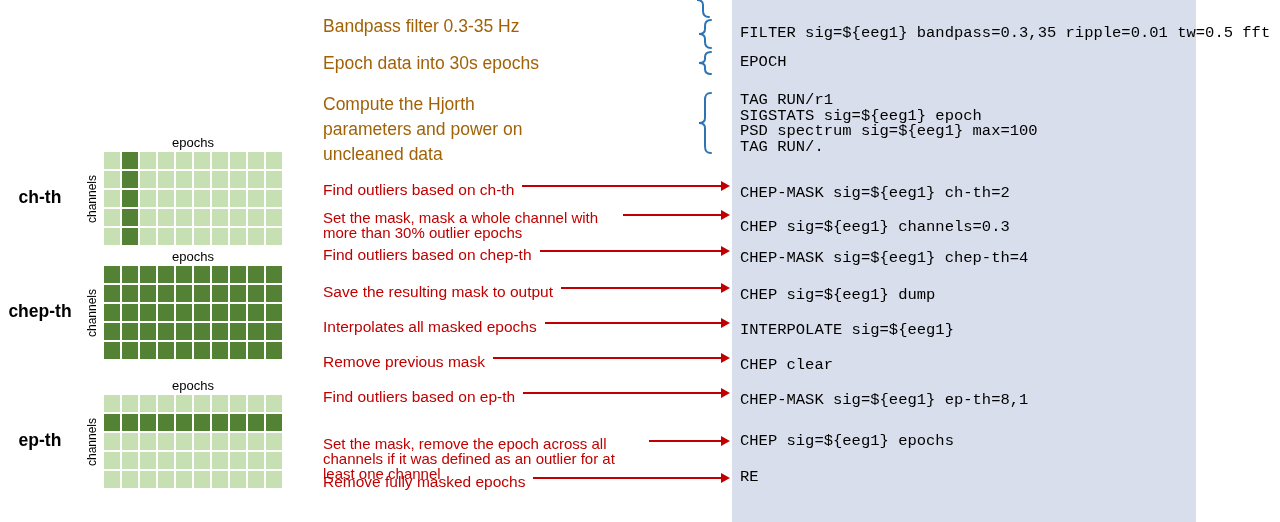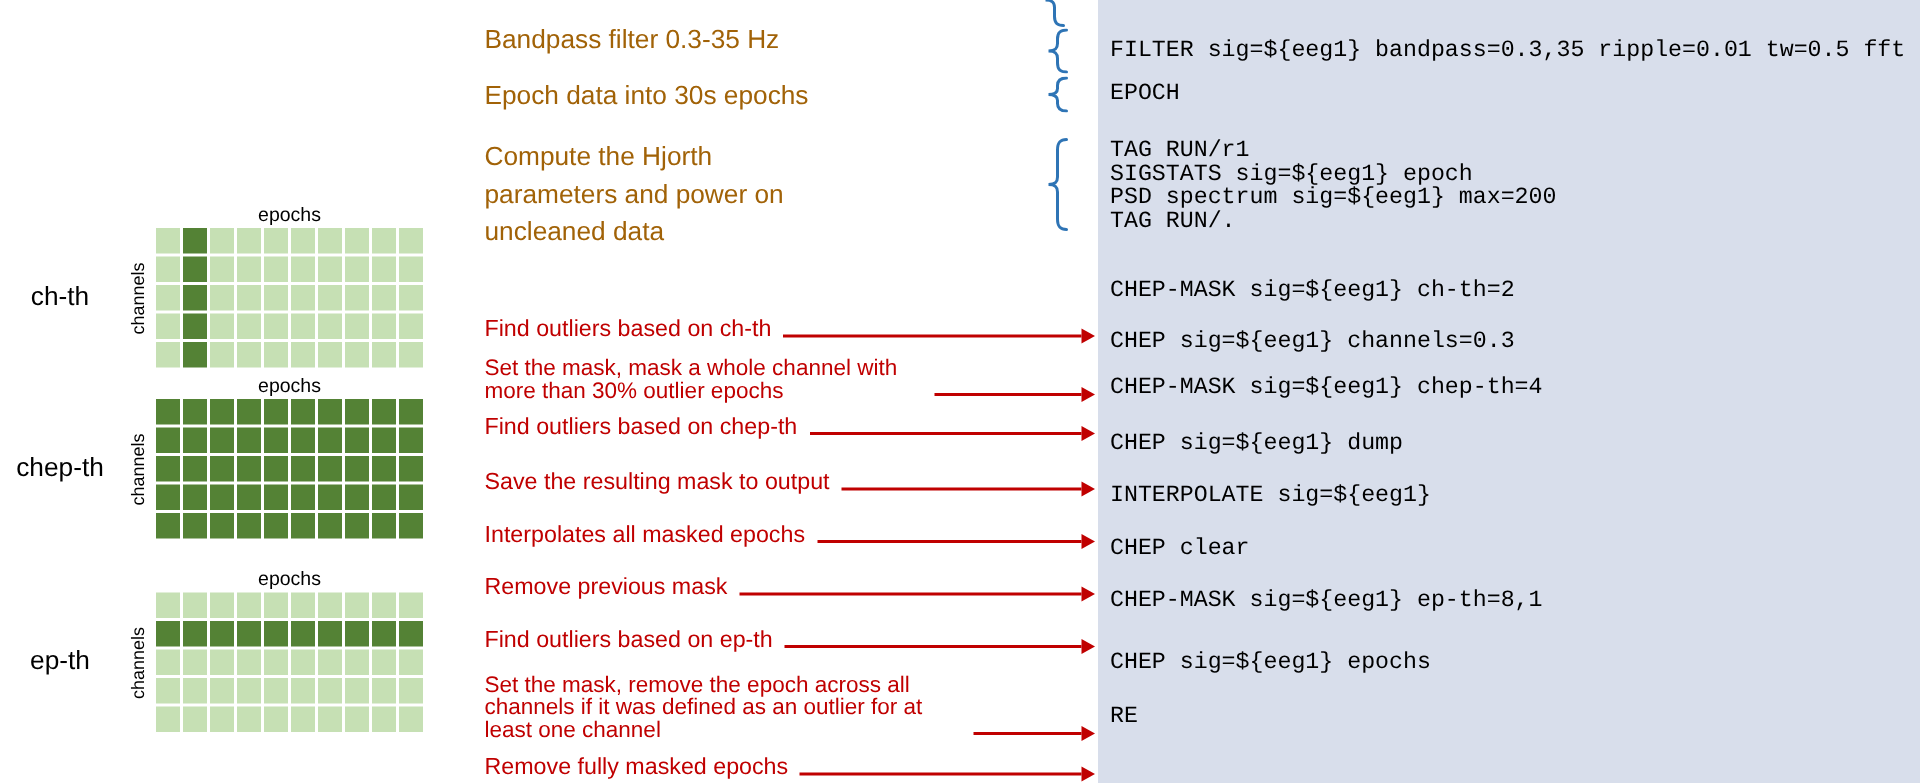--- a/index.html
+++ b/index.html
@@ -1,46 +1,46 @@
 <!DOCTYPE html>
 <html><head>
 <meta charset="utf-8">
 <style>
   html,body { margin:0; padding:0; background:#ffffff; }
   #canvas {
     position:relative; width:1280px; height:522px; overflow:hidden;
     background:#ffffff; font-family:"Liberation Sans", sans-serif;
   }
   
-  .panel { position:absolute; left:732px; top:0; width:548px; height:522px; background:#d8deeb; }
+  .panel { position:absolute; left:732px; top:0; width:464px; height:522px; background:#d8deeb; }
   .code {
     position:absolute; left:8px; white-space:pre; color:#000;
     font-family:"Liberation Mono", monospace; font-size:15.5px; line-height:20px;
   }
   
   .brace { position:absolute; }
   .brace path { fill:none; stroke:#2e74b5; stroke-width:2; stroke-linecap:round; }
   
   .black-ann { position:absolute; left:323px; color:#a16207; font-size:17.5px; line-height:25px; }
   .black-ann.wrap { width:215px; }
   
-  .red-row { position:absolute; left:323px; width:407px; display:flex; align-items:flex-end; gap:8px;margin-top:24px; }
+  .red-row { position:absolute; left:323px; width:407px; display:flex; align-items:flex-start; gap:8px; }
   .red-text { color:#c00000; font-size:15.5px; line-height:18px; }
   .red-row.small .red-text { font-size:15px; line-height:15px; }
   .arrow { flex:1; display:flex; align-items:center; min-width:36px; }
   .arrow .shaft { flex:1; height:2px; background:#c00000; }
   .arrow .head {
     width:0; height:0; border-left:9px solid #c00000;
     border-top:5px solid transparent; border-bottom:5px solid transparent;
   }
   
   .diagram { position:absolute; left:0; width:300px; height:120px; }
   .dlabel {
     position:absolute; left:0; top:52px; width:80px; text-align:center;
-    font-weight:normal; font-size:17.5px; color:#000;
+    font-weight:bold; font-size:17.5px; color:#000;
   }
   .axis-top {
     position:absolute; left:104px; top:0; width:178px; text-align:center;
     font-size:13px; color:#000;
   }
   .axis-left {
     position:absolute; left:84px; top:17px; width:16px; height:93px;
     writing-mode:vertical-rl; transform:rotate(180deg);
     text-align:center; line-height:16px; font-size:12px; color:#000;
   }
@@ -54,21 +54,21 @@
 </head>
 <body>
 
 <div id="canvas">
 
   <div class="panel">
     <div class="code" style="top:23px">FILTER sig=${eeg1} bandpass=0.3,35 ripple=0.01 tw=0.5 fft</div>
     <div class="code" style="top:52px">EPOCH</div>
     <div class="code" style="top:90px">TAG RUN/r1</div>
     <div class="code" style="top:106px">SIGSTATS sig=${eeg1} epoch</div>
-    <div class="code" style="top:121px">PSD spectrum sig=${eeg1} max=200</div>
+    <div class="code" style="top:121px">PSD spectrum sig=${eeg1} max=100</div>
     <div class="code" style="top:137px">TAG RUN/.</div>
     <div class="code" style="top:183px">CHEP-MASK sig=${eeg1} ch-th=2</div>
     <div class="code" style="top:217px">CHEP sig=${eeg1} channels=0.3</div>
     <div class="code" style="top:248px">CHEP-MASK sig=${eeg1} chep-th=4</div>
     <div class="code" style="top:285px">CHEP sig=${eeg1} dump</div>
     <div class="code" style="top:320px">INTERPOLATE sig=${eeg1}</div>
     <div class="code" style="top:355px">CHEP clear</div>
     <div class="code" style="top:390px">CHEP-MASK sig=${eeg1} ep-th=8,1</div>
     <div class="code" style="top:431px">CHEP sig=${eeg1} epochs</div>
     <div class="code" style="top:467px">RE</div>

